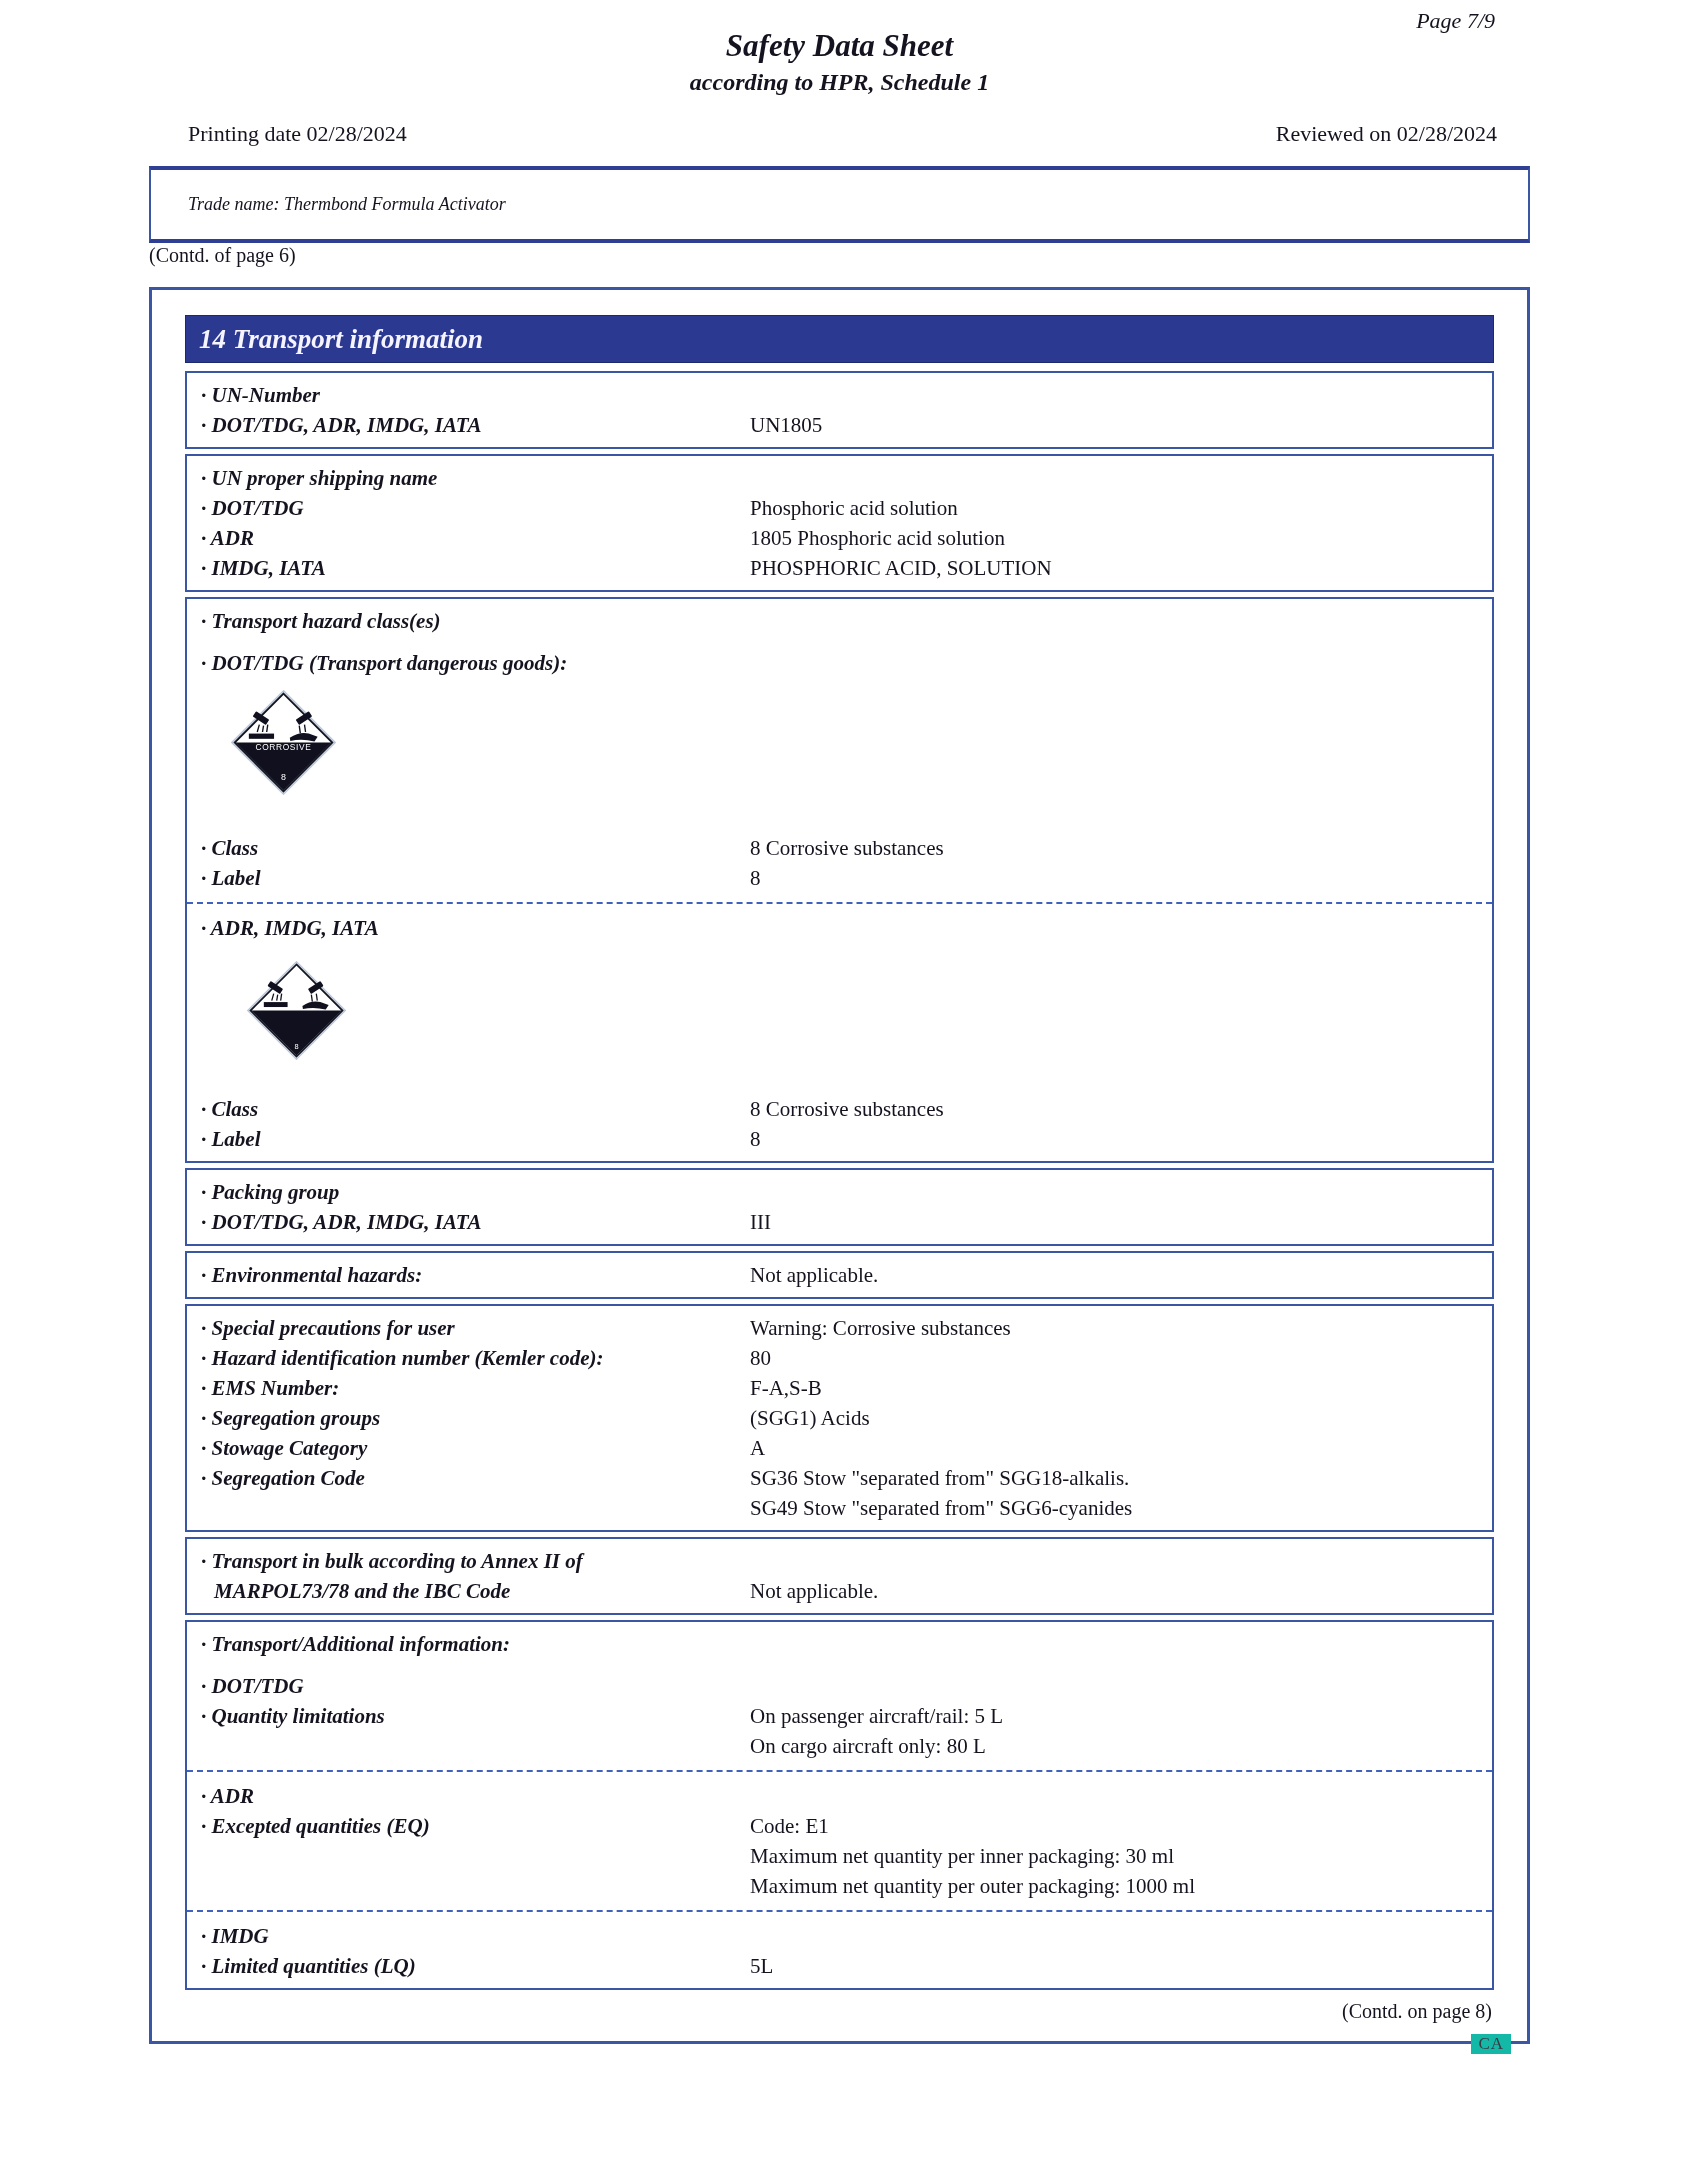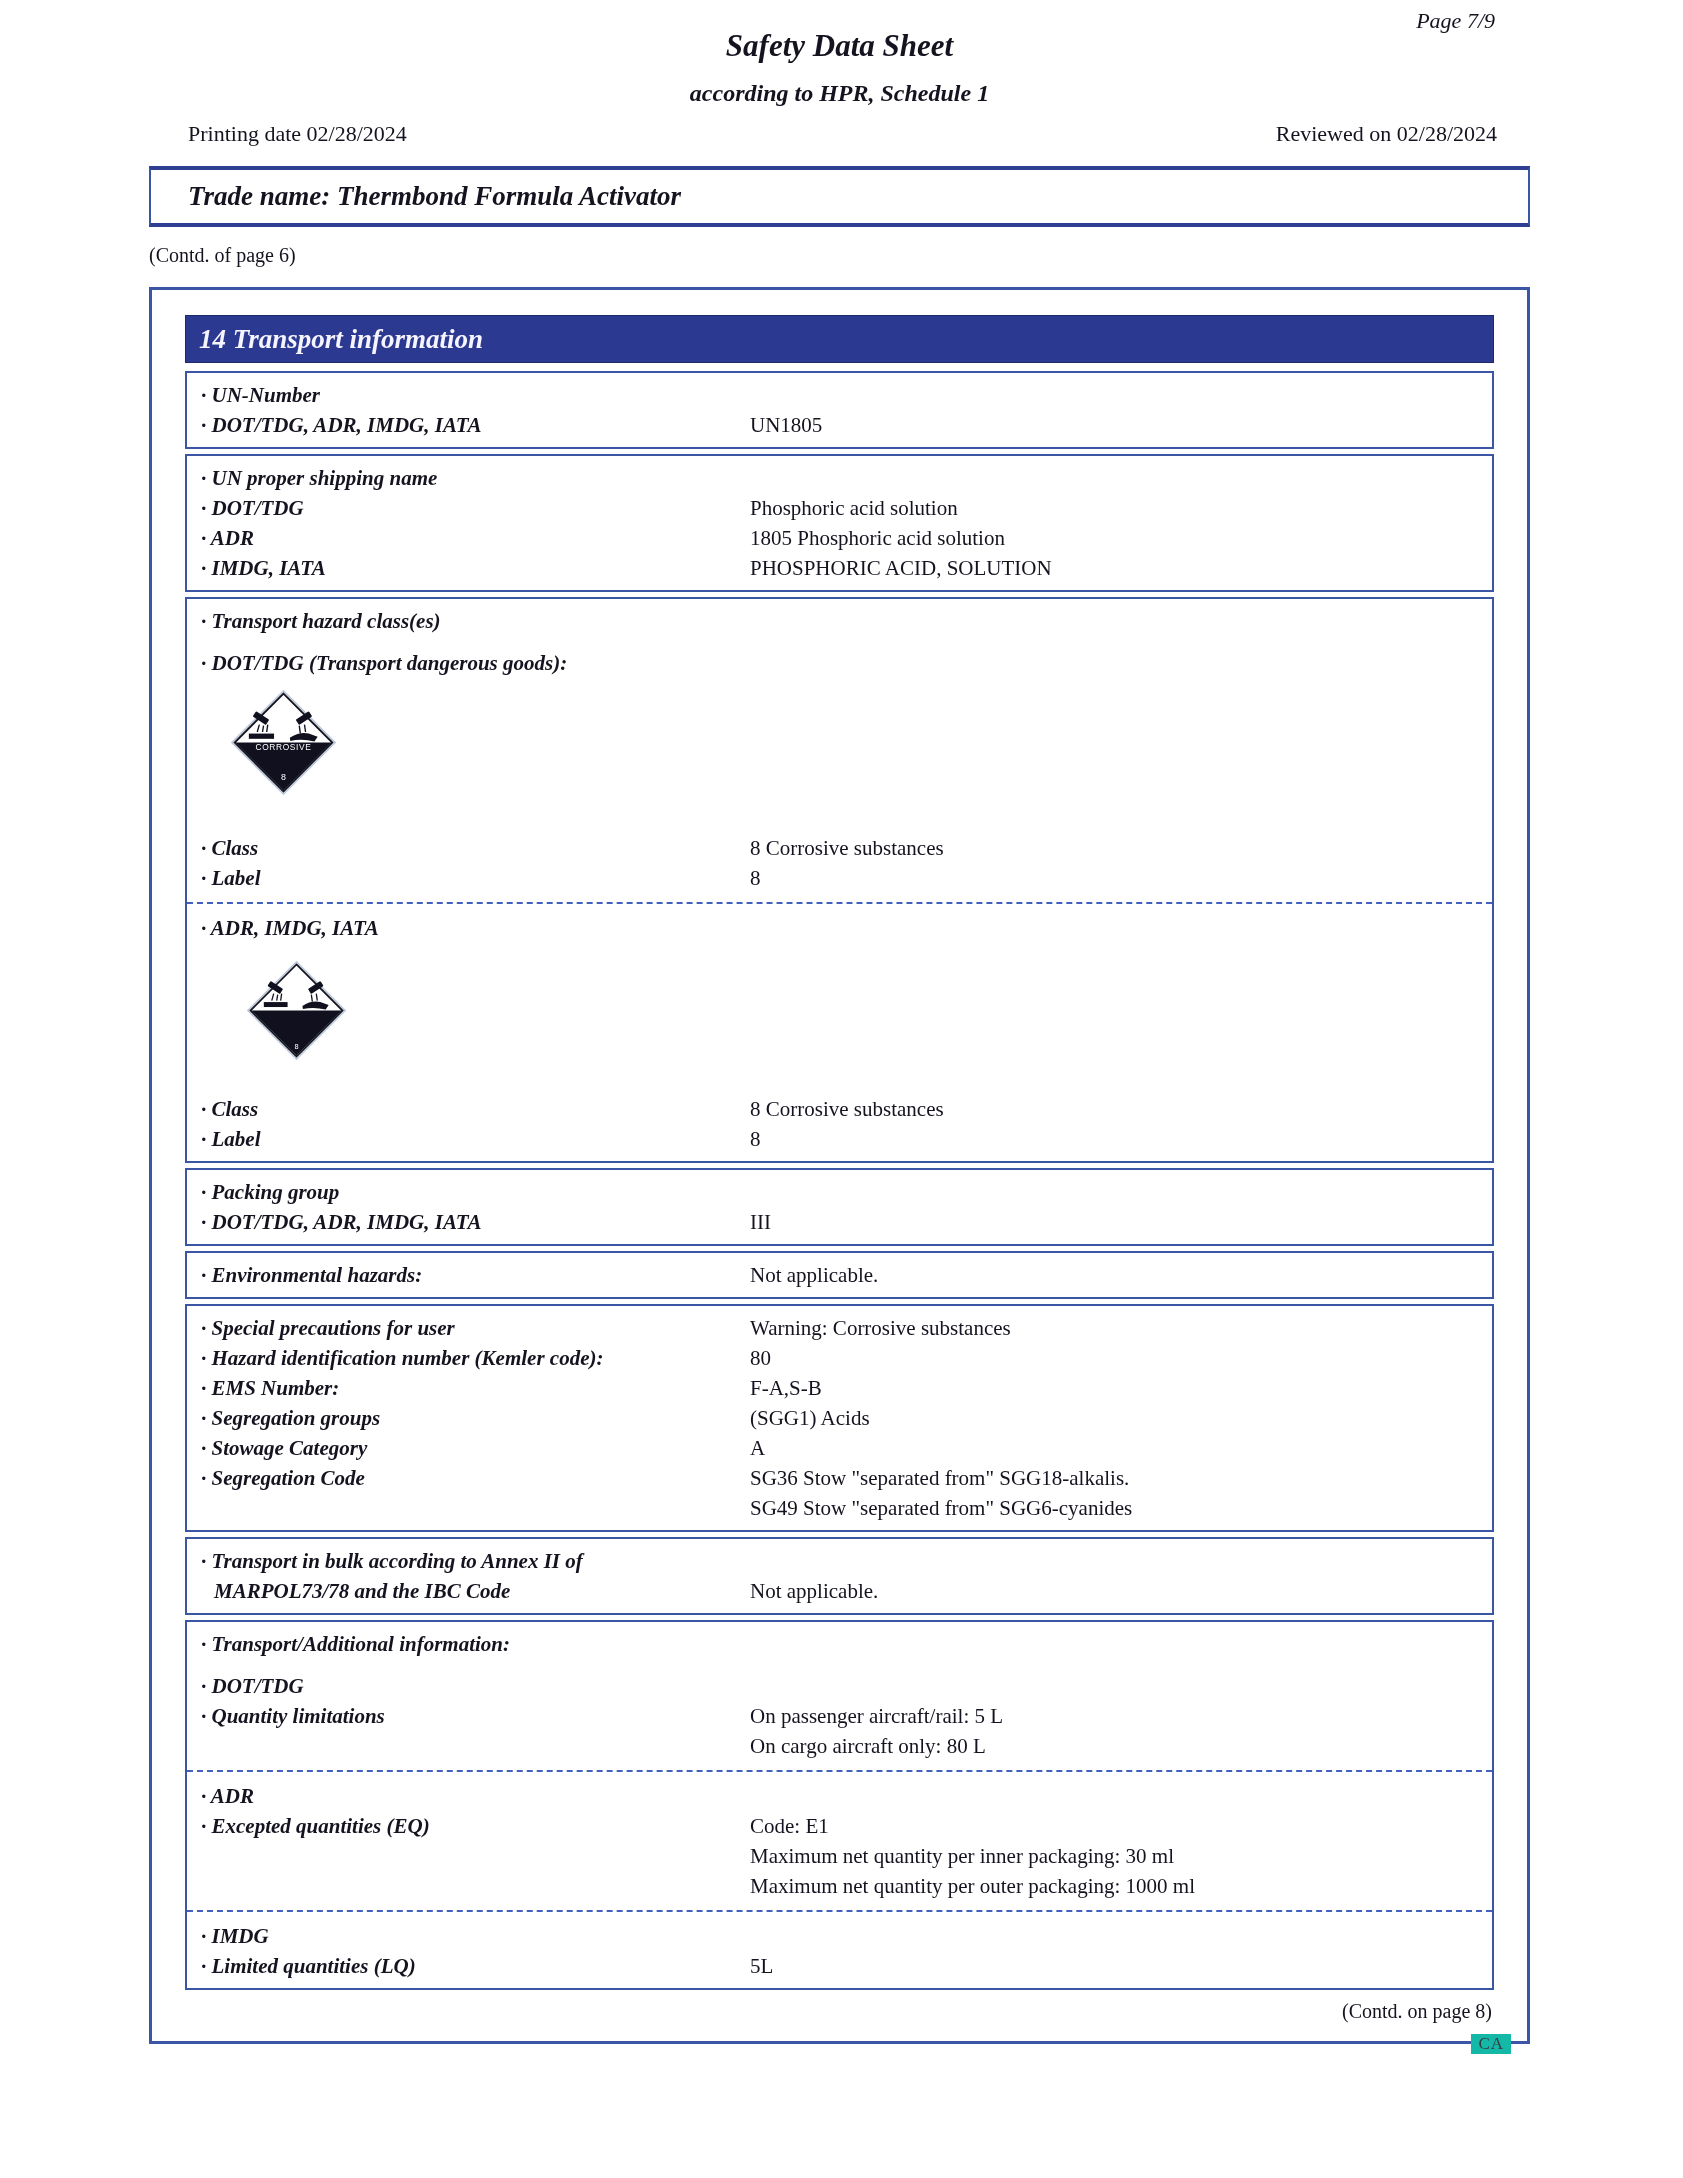--- a/index.html
+++ b/index.html
@@ -11,27 +11,27 @@
   }
   *{box-sizing:border-box;}
   html,body{margin:0;padding:0;}
   body{
     width:1683px;height:2178px;position:relative;background:#ffffff;
     font-family:"Liberation Serif","DejaVu Serif",serif;color:var(--ink);
   }
   .pagenum{position:absolute;top:8px;right:188px;font-style:italic;font-size:22px;}
   .titlewrap{position:absolute;top:28px;left:149px;width:1381px;text-align:center;}
   .title{font-size:31px;font-weight:bold;font-style:italic;}
-  .subtitle{font-size:24px;font-weight:bold;font-style:italic;margin-top:16px;}
+  .subtitle{font-size:24px;font-weight:bold;font-style:italic;margin-top:5px;}
   .dates{position:absolute;top:121px;left:188px;width:1309px;display:flex;justify-content:space-between;font-size:22px;}
   .tradebox{
-    position:absolute;top:166px;left:149px;width:1381px;height:61px;
+    position:absolute;top:166px;left:149px;width:1381px;height:77px;
     border:2px solid var(--border);border-top:4px solid var(--navyline);border-bottom:4px solid var(--navyline);
     display:flex;align-items:center;padding-left:37px;
-    font-weight:bold;font-style:italic;font-size:27px;
+    font-weight:normal;font-style:italic;font-size:18px;
   }
   .contd-of{position:absolute;top:244px;left:149px;width:1348px;text-align:left;font-size:20px;}
   .mainbox{
     position:absolute;top:287px;left:149px;width:1381px;
     border:3px solid var(--border);padding:25px 33px 12px;
   }
   .secbar{
     background:var(--navy);color:#f6f4ff;border:1px solid #1d296d;
     font-weight:bold;font-style:italic;font-size:27px;
     height:48px;line-height:46px;padding-left:13px;margin-bottom:8px;

